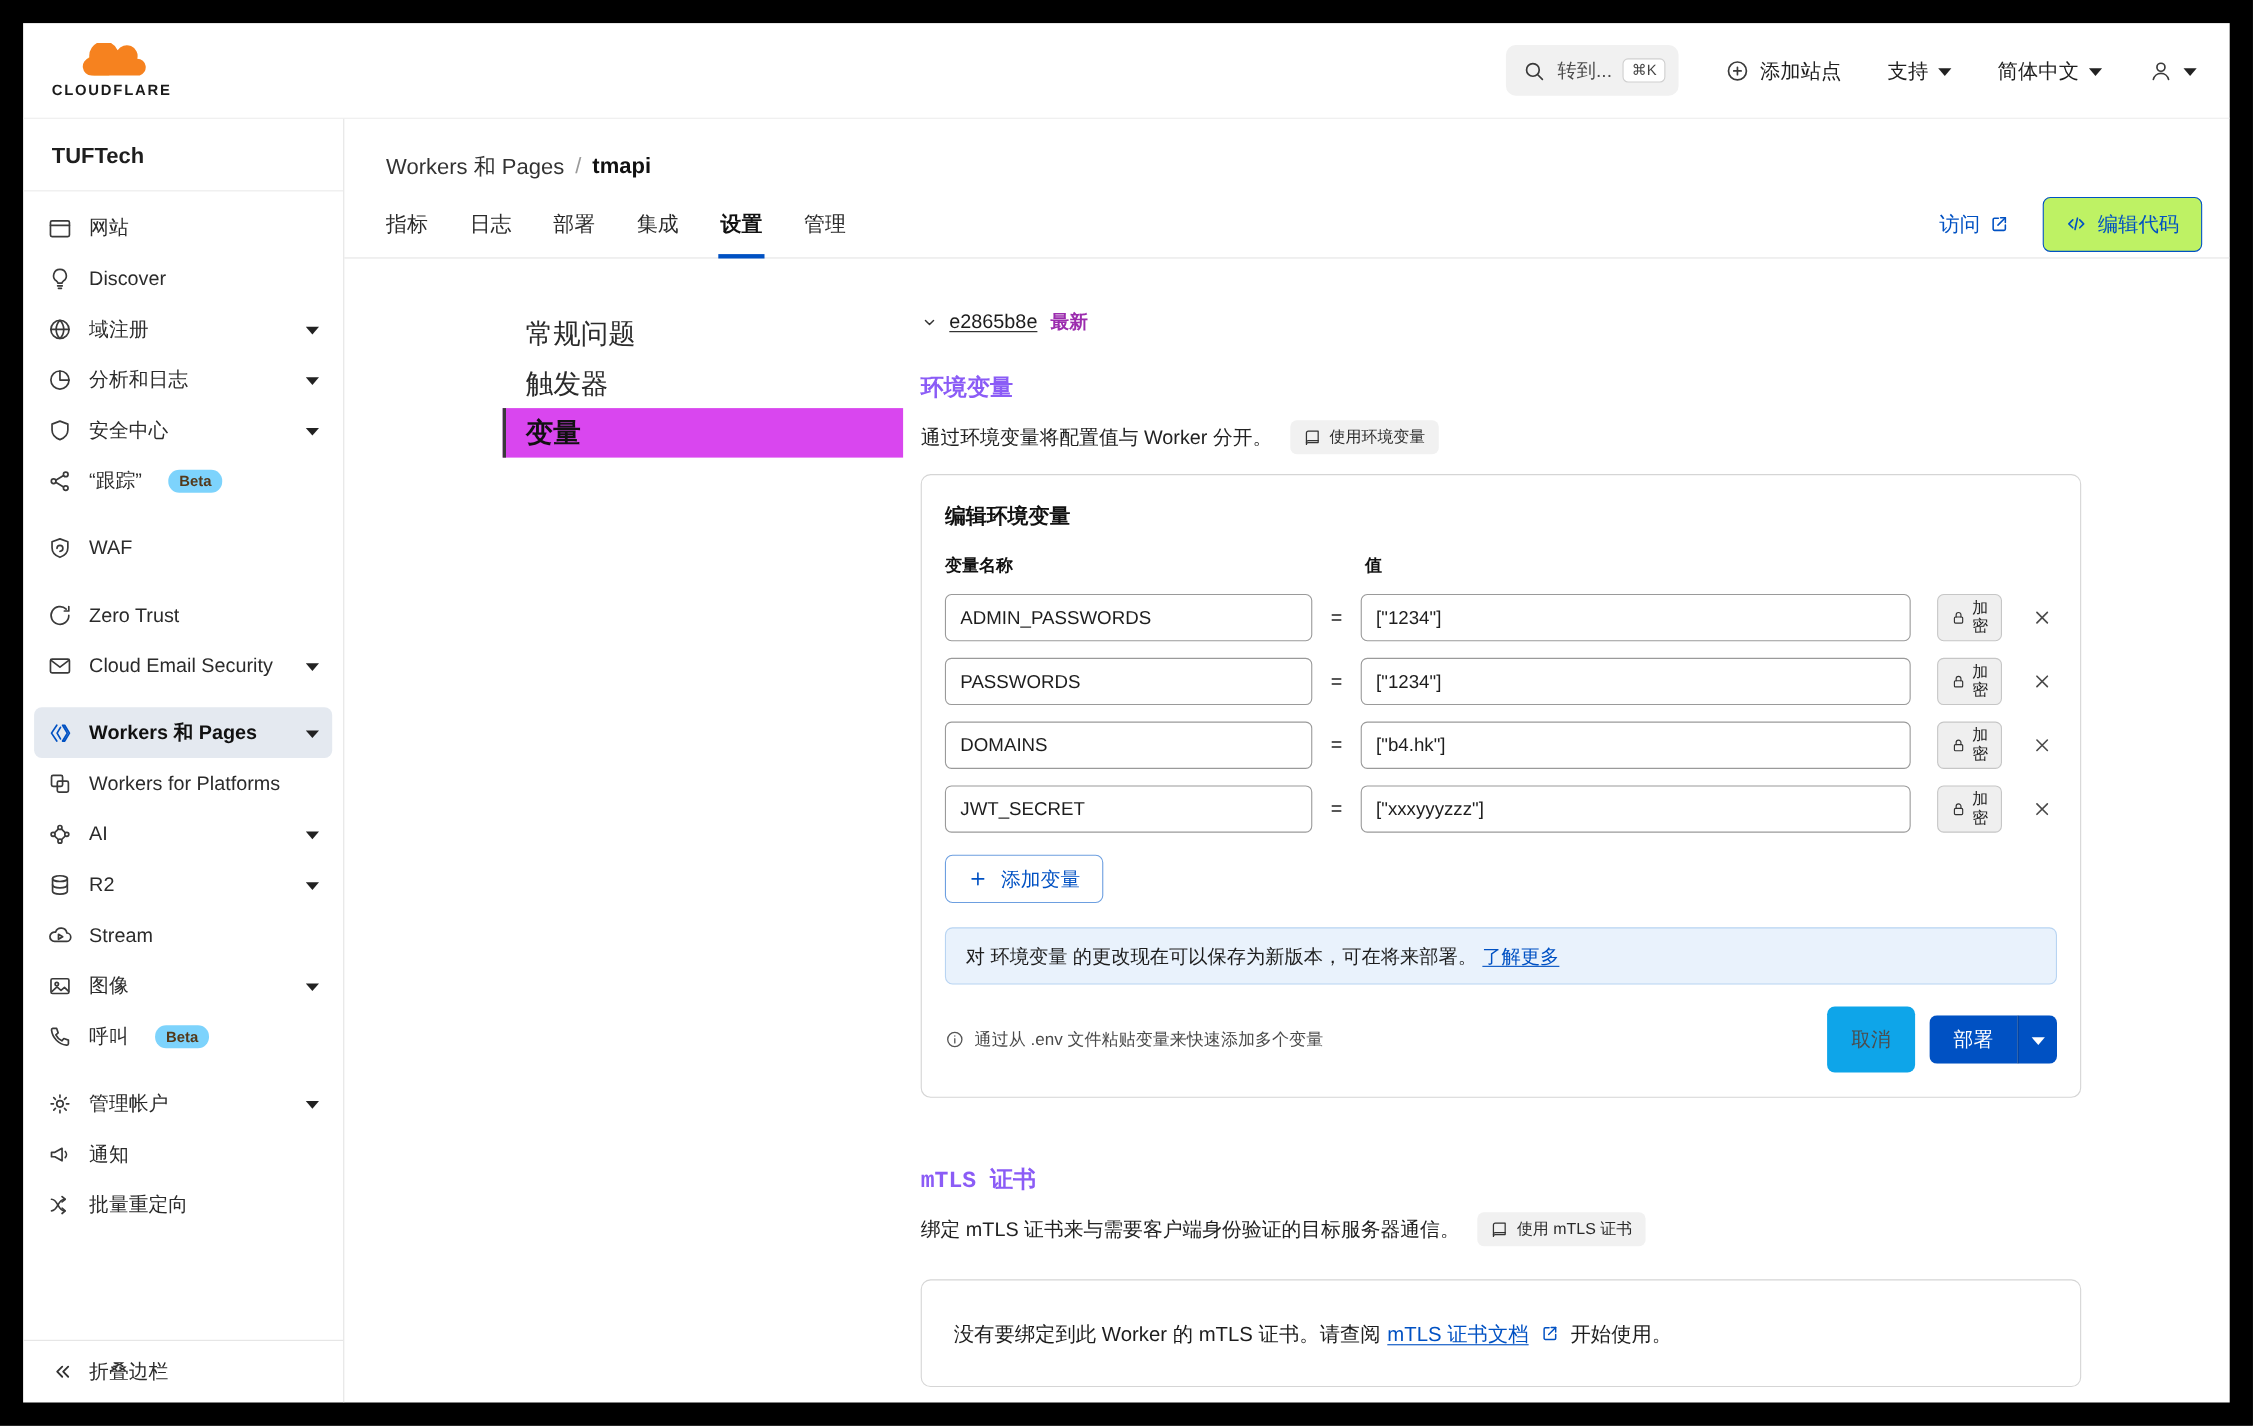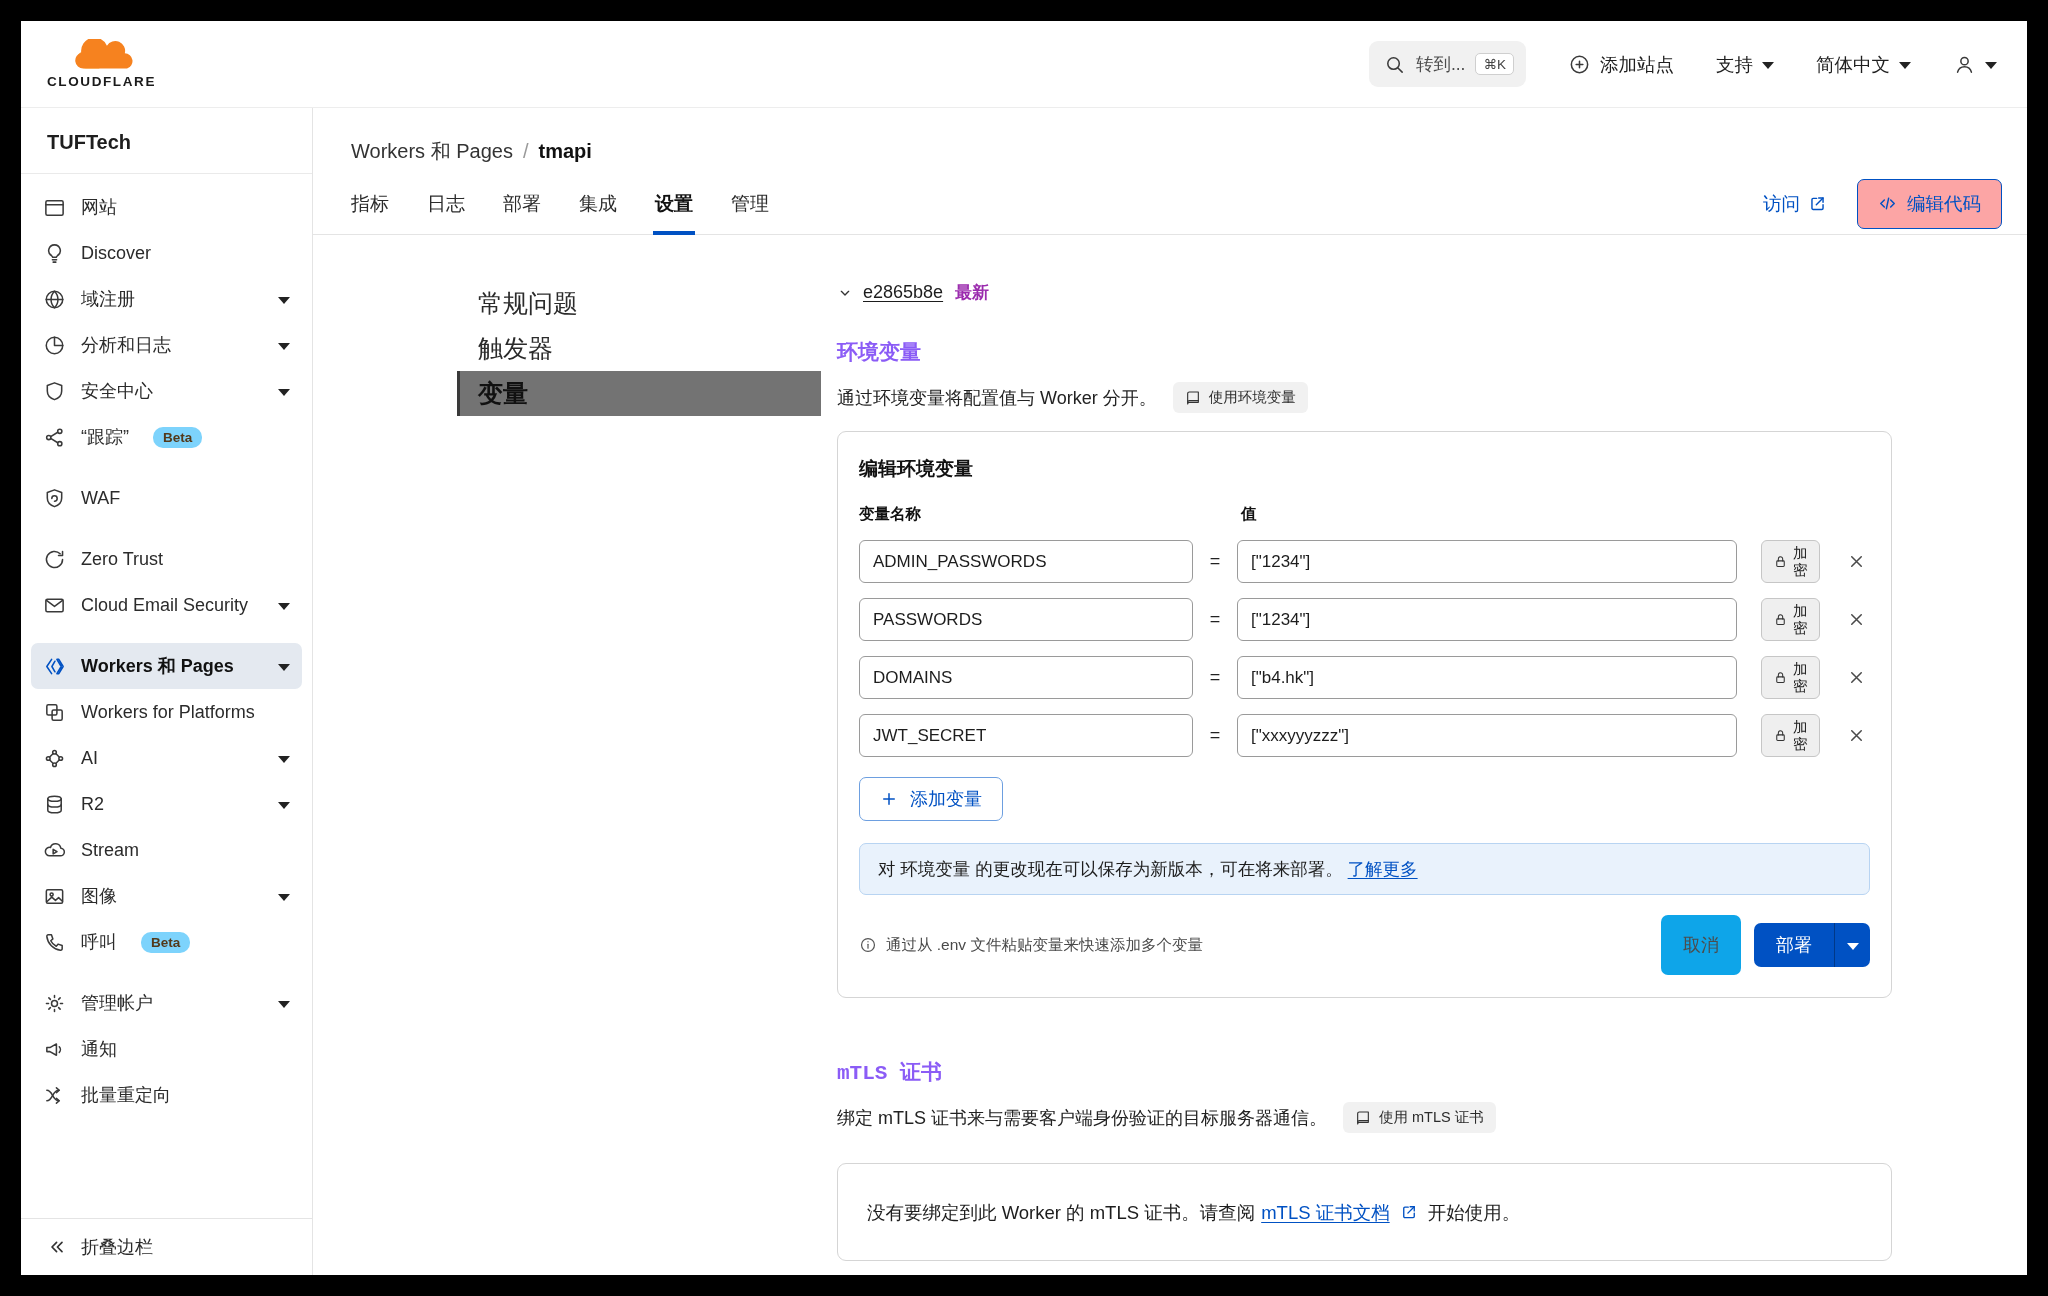--- a/index.html
+++ b/index.html
@@ -59,29 +59,29 @@
   .tab { height:100%; display:flex; align-items:center; font-size:19px; color:#2b2b2b;
          position:relative; cursor:pointer; }
   .tab.active { font-weight:700; color:#111; }
   .tab.active::after { content:""; position:absolute; left:-2px; right:-2px; bottom:-1px;
                        height:4px; background:#0051c3; }
   .tab-actions { margin-left:auto; display:flex; align-items:center; gap:30px; }
   .visit { display:flex; align-items:center; gap:8px; color:#0051c3; font-size:18.5px; cursor:pointer; }
   .visit svg, .btn-code svg { width:19px; height:19px; }
   .visit path { fill:none; stroke:#0051c3; stroke-width:1.8; stroke-linecap:round; stroke-linejoin:round; }
   .btn-code { display:flex; align-items:center; gap:10px; border:1px solid #0051c3; color:#0051c3;
-              background:#fca5a5; border-radius:7px; height:50px; padding:0 20px; font-size:18.5px; cursor:pointer; }
+              background:#bef264; border-radius:7px; height:50px; padding:0 20px; font-size:18.5px; cursor:pointer; }
   .btn-code path { fill:none; stroke:#0051c3; stroke-width:1.9; stroke-linecap:round; stroke-linejoin:round; }
 
   
   .content { flex:1; overflow:hidden; display:flex; padding:46px 25px 0 144px; gap:16px; }
   .subnav { width:364px; flex:0 0 auto; }
   .sn-item { height:45px; display:flex; align-items:center; padding:0 18px; font-size:25px;
              color:#2b2b2b; cursor:pointer; border-left:3px solid transparent; }
-  .sn-item.selected { background:#737373; font-weight:700; color:#111; border-left:3px solid #3a3a3a; }
+  .sn-item.selected { background:#d946ef; font-weight:700; color:#111; border-left:3px solid #3a3a3a; }
 
   .col { width:1055px; flex:0 0 auto; }
   .version { display:flex; align-items:center; gap:10px; cursor:pointer; }
   .version svg { width:16px; height:16px; }
   .version path { fill:none; stroke:#333; stroke-width:2; stroke-linecap:round; stroke-linejoin:round; }
   .ver-id { font-size:18px; color:#1d1d1d; text-decoration:underline; text-underline-offset:3px; }
   .ver-tag { font-size:17px; color:#9b2cae; font-weight:700; margin-left:2px; }
 
   h2.sect { font-size:21px; font-weight:700; color:#8b5cf6; margin-top:34px;font-family:Liberation Mono, monospace; }
   .desc-row { display:flex; align-items:center; gap:16px; margin-top:16px; font-size:18px; color:#222; }

